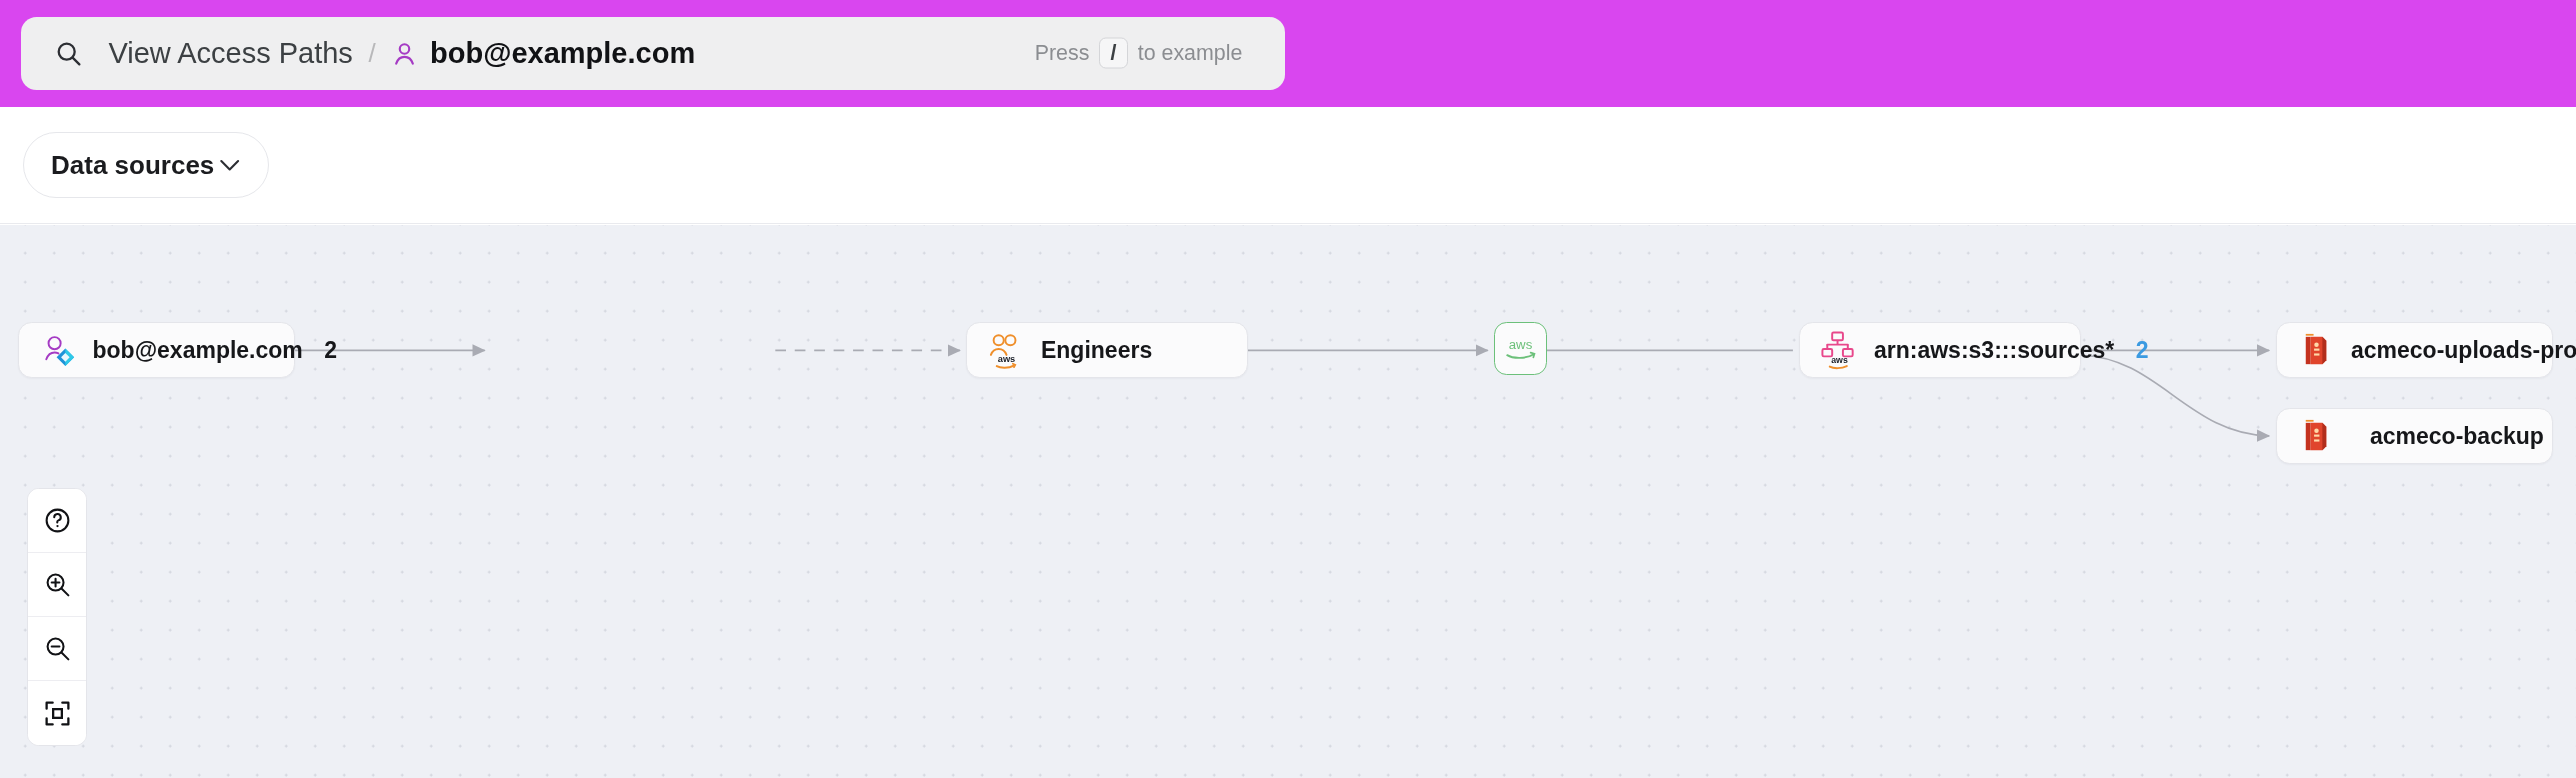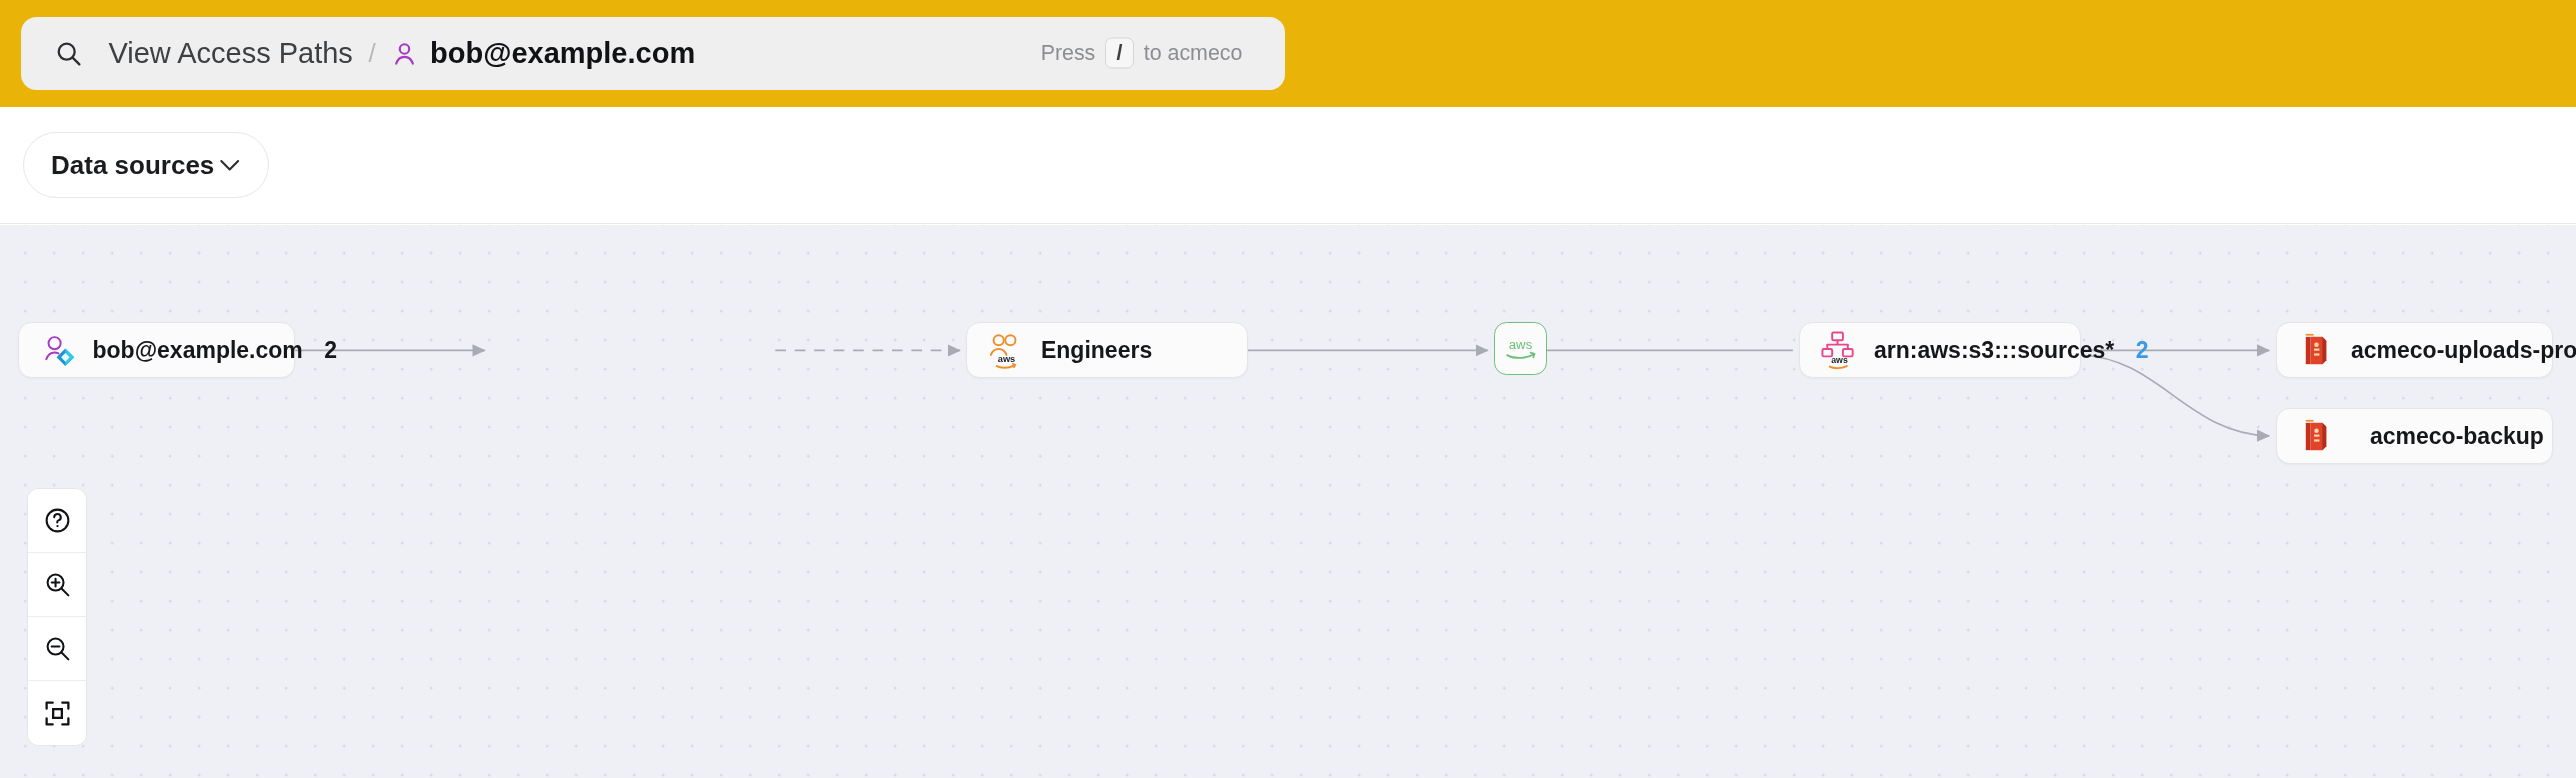--- a/index.html
+++ b/index.html
@@ -8,21 +8,21 @@
     width: 2576px; height: 779px;
     background: #ffffff;
     font-family: "Liberation Sans", sans-serif;
     overflow: hidden;
   }
 
   
   .header {
     position: absolute; top: 0; left: 0;
     width: 2576px; height: 107px;
-    background: #eab308;
+    background: #d946ef;
   }
   .searchbar {
     position: absolute; left: 21.4px; top: 16.5px;
     width: 1264px; height: 73px;
     background: #efeff0;
     border-radius: 15.6px;
     display: flex; align-items: center;
   }
   .search-icon { margin-left: 33px; width: 29px; height: 29px; flex: none; }
   .crumb-root {
@@ -150,21 +150,21 @@
     <span class="crumb-root">View Access Paths</span>
     <span class="crumb-sep">/</span>
     <svg class="crumb-user-icon" viewBox="0 0 24 24" fill="none" stroke="#a53bc4" stroke-width="1.9">
       <circle cx="12" cy="8" r="4.2"></circle>
         <path d="M4.6 21c1.3-4 4.1-6 7.4-6s6.1 2 7.4 6" stroke-linecap="round"></path>
     </svg>
     <span class="crumb-current">bob@example.com</span>
     <div class="search-hint">
       <span>Press</span>
       <span class="keycap">/</span>
-      <span>to acmeco</span>
+      <span>to example</span>
     </div>
   </div>
 </div>
 
 <div class="filters">
   <button class="filter-btn">
     <span>Data sources</span>
     <svg class="chev" viewBox="0 0 20 12" fill="none" stroke="#2c2e33" stroke-width="2">
         <path d="M2 2l8 8 8-8" stroke-linecap="round" stroke-linejoin="round"></path>
       </svg>

